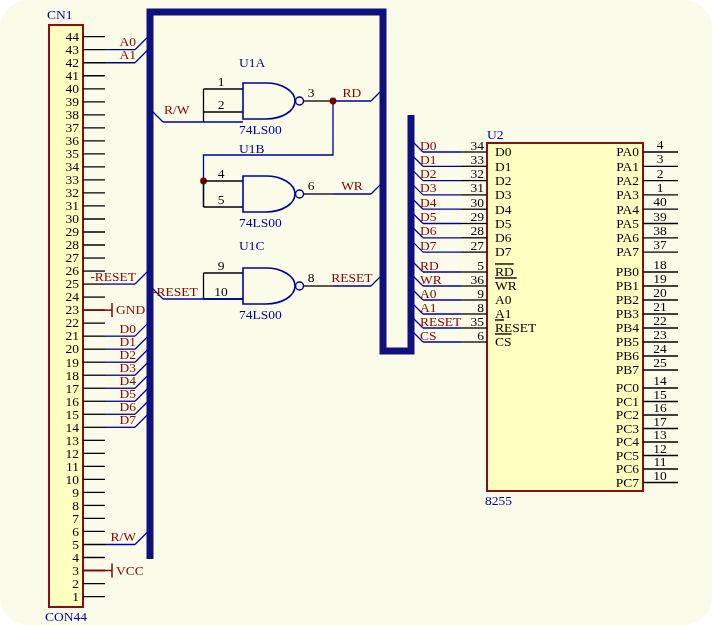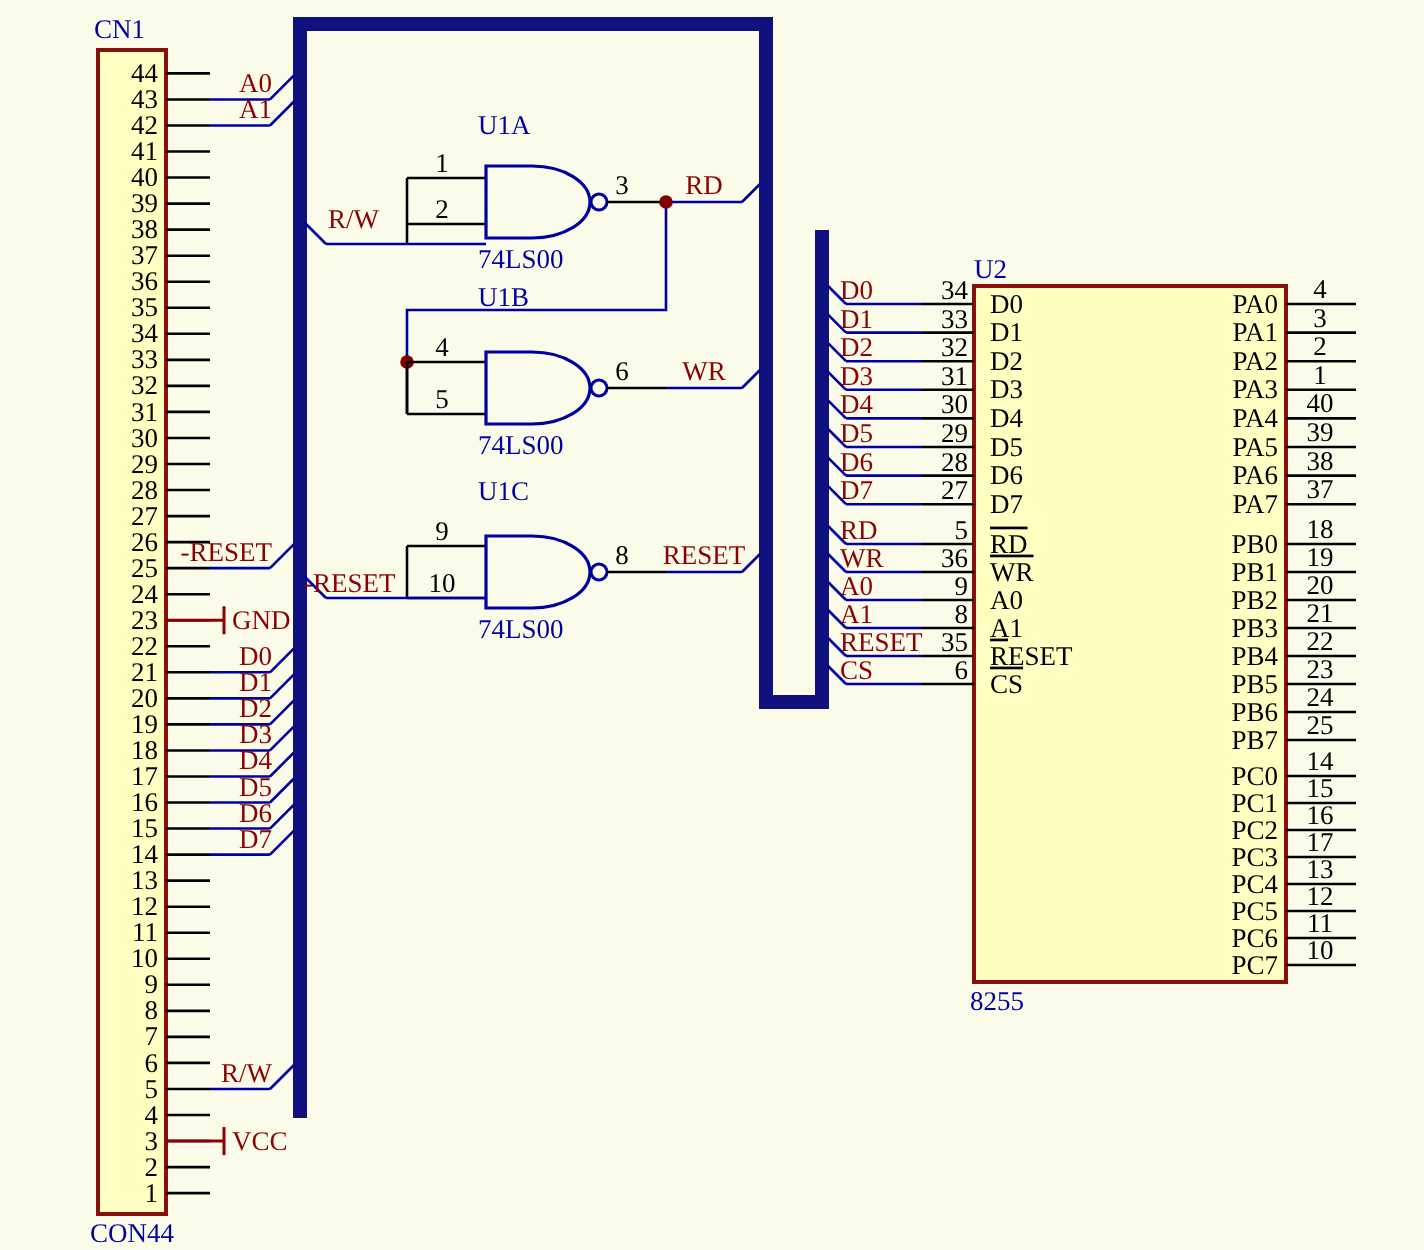--- a/index.html
+++ b/index.html
@@ -1,17 +1,17 @@
 <!DOCTYPE html>
 <html><head>
 <meta charset="utf-8">
 <style>
   html,body{margin:0;padding:0;}
   .canvas{position:relative;width:712px;height:625px;overflow:hidden;
-          font-family:"Liberation Serif","DejaVu Serif",serif;}
+          font-family:"Liberation Serif","DejaVu Serif",serif;border-radius:28px;}
   svg text{font-family:"Liberation Serif","DejaVu Serif",serif;}
 </style>
 </head>
 <body>
 
 <div class="canvas">
   <svg id="schematic" width="712" height="625" viewBox="0 0 712 625">
       <rect x="0" y="0" width="712" height="625" fill="#FBFBEA"></rect>
       <g>
         <polyline points="150,559 150,12 383,12 383,351 411,351 411,115" fill="none" stroke="#10107E" stroke-width="7" stroke-linejoin="miter"></polyline>

